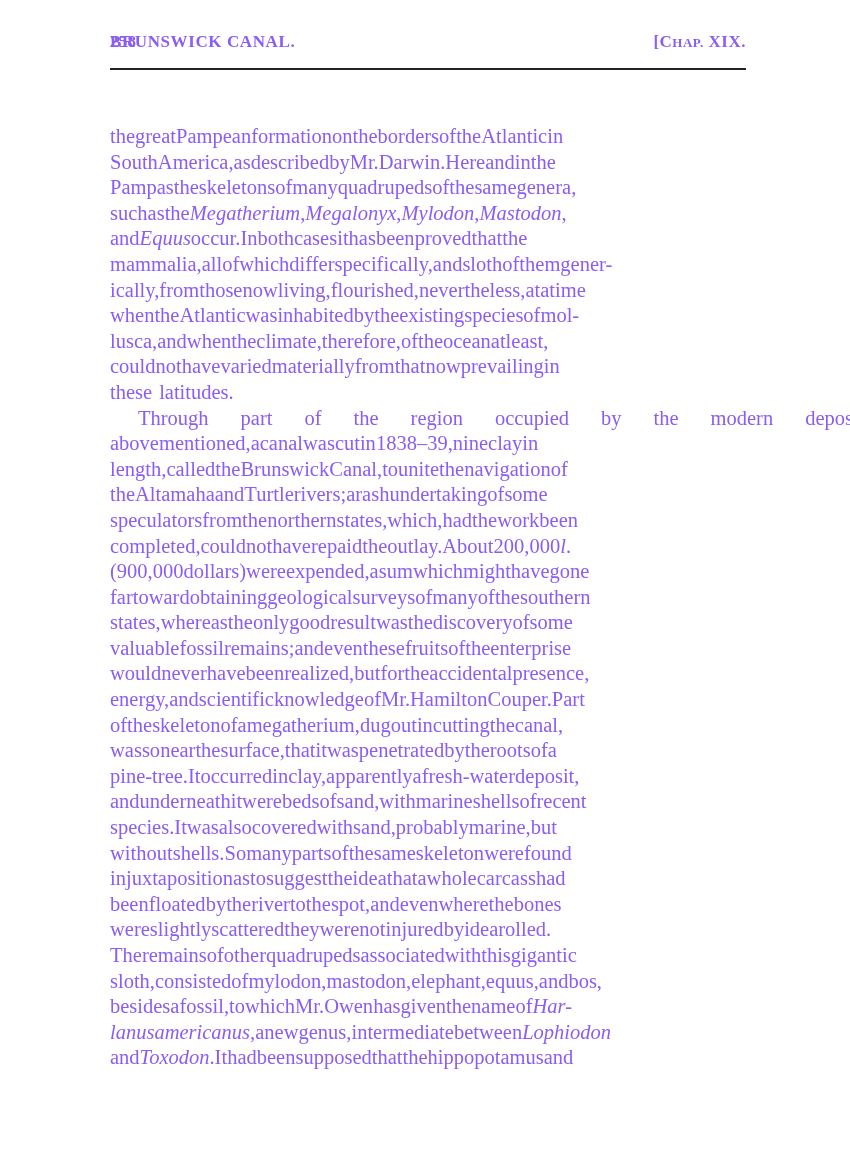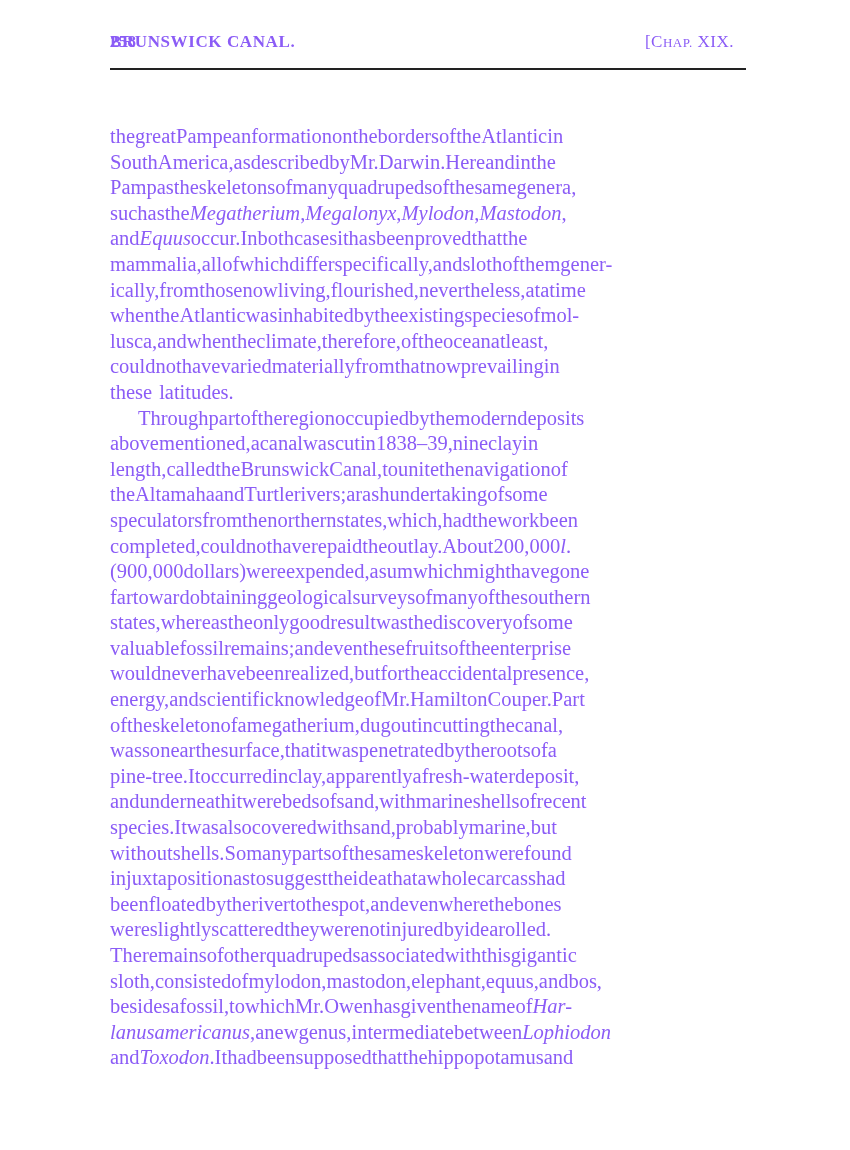--- a/index.html
+++ b/index.html
@@ -7,34 +7,34 @@
   .page {
     position: absolute; left: 110px; top: 0; width: 636px; height: 1150px;
     font-family: "Liberation Serif", "DejaVu Serif", serif; color: #8b5cf6;
   }
   .header {
     position: absolute; top: 32px; left: 0; width: 636px; height: 26px;
     font-size: 17px; letter-spacing: 0.3px;
   }
   .header .pg { position: absolute; left: 0; top: 0; font-weight: bold; }
   .header .title { position: absolute; left: 0; right: 0; top: 0; text-align: left; font-weight: bold; letter-spacing: 0.6px; }
-  .header .chap { position: absolute; right: 12px; top: 0; font-weight: normal; letter-spacing: 0.5px; }
+  .header .chap { position: absolute; right: 0; top: 0; font-weight: bold; letter-spacing: 0.5px; }
   .header .chap .sc { font-size: 13px; }
   .rule { position: absolute; top: 68px; left: 0; width: 636px; height: 0; border-top: 2px solid #222; }
   .body { position: absolute; top: 124px; left: 0; width: 636px; }
   .line {
     display: block; height: 25.6px; line-height: 25.6px; font-size: 20.5px;
     text-align: justify; text-align-last: justify; white-space: nowrap;
     overflow: visible;
   }
   .line.indent { padding-left: 28px; }
   .line span { white-space: pre; }
   i { }
   .j { display: flex; justify-content: flex-start; width: 100%; }
-  .j.indent { padding-left: 28px; box-sizing: border-box; }
+  .j.indent { padding-left: 28px; box-sizing: border-box; gap: 32px; }
   .j.left { justify-content: flex-start; gap: 7px; }
   .w { white-space: pre; }
 </style>
 </head>
 <body>
 
 <div class="page">
   <div class="header">
     <span class="pg">258</span>
     <span class="title">BRUNSWICK CANAL.</span>

